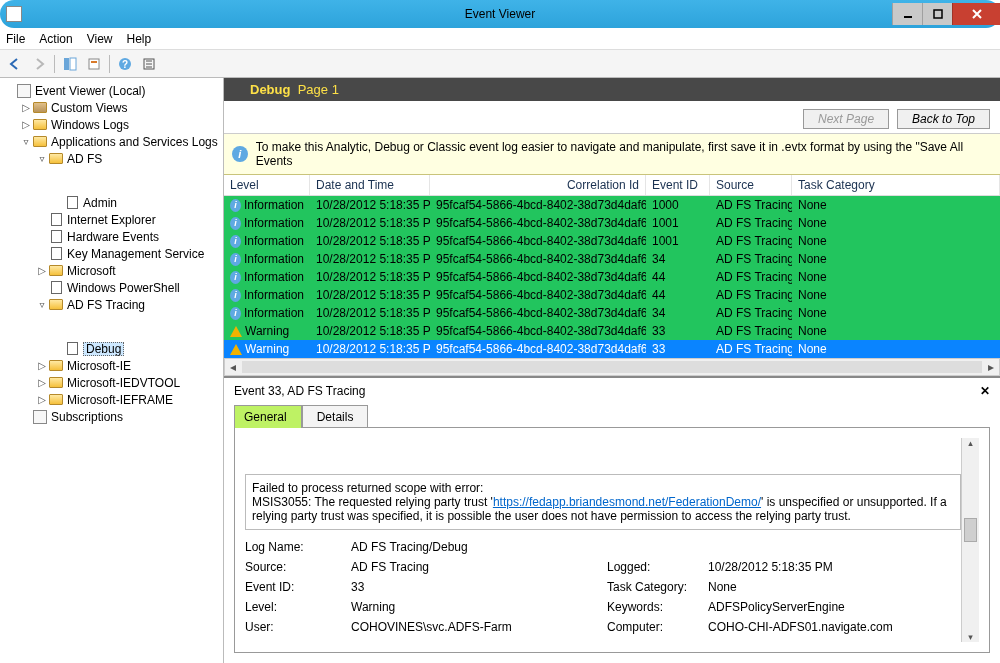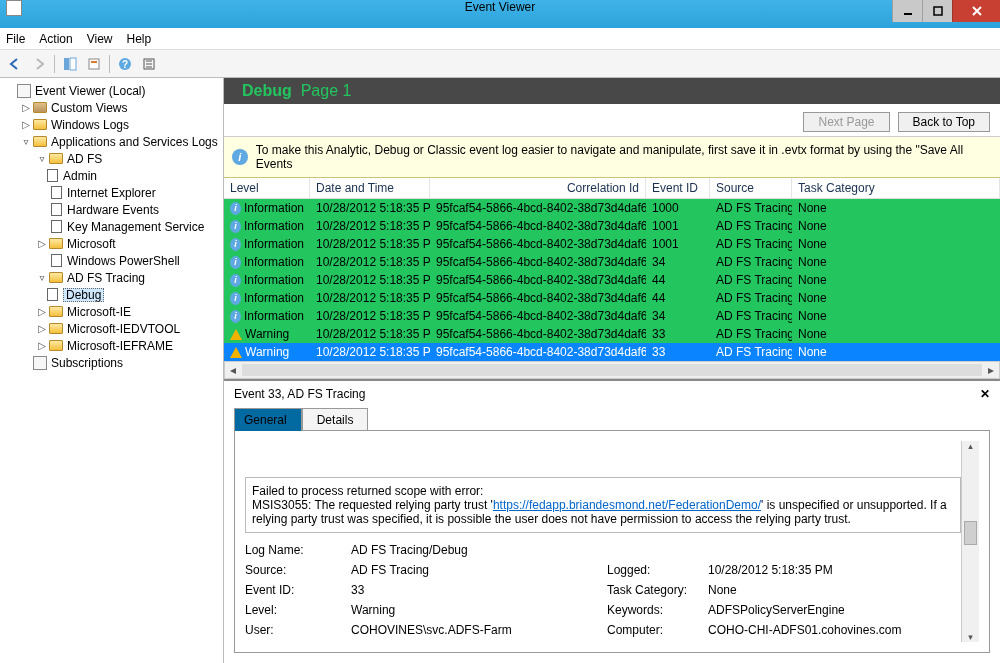--- a/index.html
+++ b/index.html
@@ -1,19 +1,19 @@
 <!DOCTYPE html>
 <html><head>
   <meta charset="utf-8">
   <style>
     * { box-sizing: border-box; margin: 0; padding: 0; }
     body { font-family: "Segoe UI", Tahoma, sans-serif; font-size: 12px; background: #fff; width: 1000px; height: 663px; overflow: hidden; }
     
     
-    .titlebar { height: 28px; background: linear-gradient(#3fb3e8, #2da3db); display: flex; align-items: flex-start; justify-content: center; position: relative; color: #000; }
+    .titlebar { height: 28px; background: linear-gradient(#3fb3e8, #2da3db); display: flex; align-items: center; justify-content: center; position: relative; color: #000; border-radius: 14px; }
     .titlebar-icon { position: absolute; left: 6px; width: 16px; height: 16px; background: #fff; border: 1px solid #888; }
     .titlebar-buttons { position: absolute; right: 0; display: flex; }
     .tbtn { width: 30px; height: 22px; display: flex; align-items: center; justify-content: center; border-left: 1px solid rgba(0,0,0,0.2); background: #c9c9c9; }
     .tbtn.close { background: #c84031; color: #fff; width: 48px; }
     
     
     .menubar { height: 22px; background: #fff; display: flex; align-items: center; padding: 0 6px; gap: 14px; border-bottom: 1px solid #ddd; }
     
     
     .toolbar { height: 28px; background: #f5f5f5; border-bottom: 1px solid #bbb; display: flex; align-items: center; padding: 0 4px; gap: 2px; }
@@ -29,29 +29,29 @@
     .tree .icon { width: 16px; height: 14px; margin-right: 3px; display: inline-flex; align-items: center; justify-content: center; }
     .tree .sel { background: #cde8ff; outline: 1px dotted #666; outline-offset: -1px; }
     .folder-icon { width: 14px; height: 11px; background: linear-gradient(#ffe9a3, #f5c03b); border: 1px solid #b5892a; border-radius: 1px; }
     .folder-icon.brown { background: linear-gradient(#e0c08a, #b8935a); }
     .ev-icon { width: 14px; height: 14px; background: #f7f7f7; border: 1px solid #888; }
     .doc-icon { width: 11px; height: 13px; background: #fff; border: 1px solid #666; }
     
     .ind0 { padding-left: 4px; }
     .ind1 { padding-left: 20px; }
     .ind2 { padding-left: 36px; }
-    .ind3 { padding-left: 32px; }
-    
-    
-    .content-header { background: #484848; color: #22c55e; padding: 4px 18px; font-size: 16px; }
+    .ind3 { padding-left: 52px; margin-top: 27px; }
+    
+    
+    .content-header { background: #484848; color: #fde047; padding: 4px 26px; font-size: 13px; }
     .content-header b { font-weight: 600; }
     
     
     .navrow { padding: 8px 10px 4px; display: flex; justify-content: flex-end; gap: 8px; background: #fff; border-bottom: 1px solid #ccc; }
-    .navrow button { font-size: 12px; padding: 2px 14px; background: #f0f0f0; border: 1px solid #999; }
+    .navrow button { font-size: 12px; padding: 2px 14px; background: #f0f0f0; border: 1px solid #999; font-style: italic; }
     .navrow button:disabled { color: #999; }
     
     
     .infobar { background: #ffffe1; border-bottom: 1px solid #c9c47a; padding: 6px 8px; display: flex; align-items: center; gap: 8px; }
     .infobar .i-icon { width: 16px; height: 16px; border-radius: 50%; background: #5fa9e2; color: #fff; display: flex; align-items: center; justify-content: center; font-style: italic; font-weight: bold; font-size: 11px; }
     
     
     .grid-wrap { flex: 0 0 auto; background: #22c55e; }
     .grid-header { display: flex; background: #fff; border-bottom: 1px solid #ddd; }
     .gh { padding: 3px 6px; border-right: 1px solid #e5e5e5; font-weight: normal; color: #1a3150; }
@@ -70,21 +70,21 @@
     .hscroll { height: 18px; background: #f0f0f0; border: 1px solid #ccc; display:flex; align-items:center; justify-content:space-between; }
     .hscroll .arr { width: 16px; text-align:center; color:#555; }
     .hscroll .thumb { height:12px; background:#ddd; }
     
     
     .details-pane { border-top: 2px solid #888; flex: 1; display: flex; flex-direction: column; overflow: hidden; }
     .details-title { padding: 6px 10px; display: flex; justify-content: space-between; align-items: center; }
     .details-title .close-x { font-family: Arial; font-weight: bold; cursor: default; }
     .tabs { display: flex; padding: 0 10px; gap: 0; }
     .tab { padding: 4px 14px; border: 1px solid #999; border-bottom: none; background: #f4f4f4; position: relative; top: 1px; }
-    .tab.active { background: #0369a1; z-index: 1; padding-left: 9px; }
+    .tab.active { background: #bef264; z-index: 1; padding-left: 9px; }
     .tab-body { flex: 1; margin: 0 10px 10px; border: 1px solid #999; background: #fff; padding: 10px; position: relative; overflow: hidden; display:flex; }
     .tab-inner { flex:1; overflow:hidden; }
     .msgbox { border: 1px solid #bbb; padding: 6px; margin-bottom: 10px; background: #fff; height: 56px; overflow:hidden;margin-top:36px; }
     .msgbox a { color: #0066cc; }
     .fields { display: grid; grid-template-columns: 100px 250px 95px auto; row-gap: 6px; column-gap: 6px; }
     .fields .lbl { color: #000; }
     .right-scroll { width: 18px; background: #f0f0f0; border-left: 1px solid #ccc; display:flex; flex-direction:column; justify-content:space-between; align-items:center; font-size:9px; color:#555;}
     .right-scroll .track { flex:1; width: 100%; position: relative; }
     .right-scroll .thumb { position:absolute; left:2px; right:2px; top: 70px; height: 24px; background: #cfcfcf; border:1px solid #aaa; }
     
@@ -447,21 +447,21 @@
           <span>None</span>
 
           <span class="lbl">Level:</span>
           <span>Warning</span>
           <span class="lbl">Keywords:</span>
           <span>ADFSPolicyServerEngine</span>
 
           <span class="lbl">User:</span>
           <span>COHOVINES\svc.ADFS-Farm</span>
           <span class="lbl">Computer:</span>
-          <span>COHO-CHI-ADFS01.cohovines.com</span>
+          <span>COHO-CHI-ADFS01.navigate.com</span>
 
           <span class="lbl">OpCode:</span>
           <span style="grid-column: span 3;">Info</span>
         </div>
         </div>
         <div class="right-scroll">
           <span>▴</span>
           <div class="track">
               <div class="thumb"></div>
             </div>

